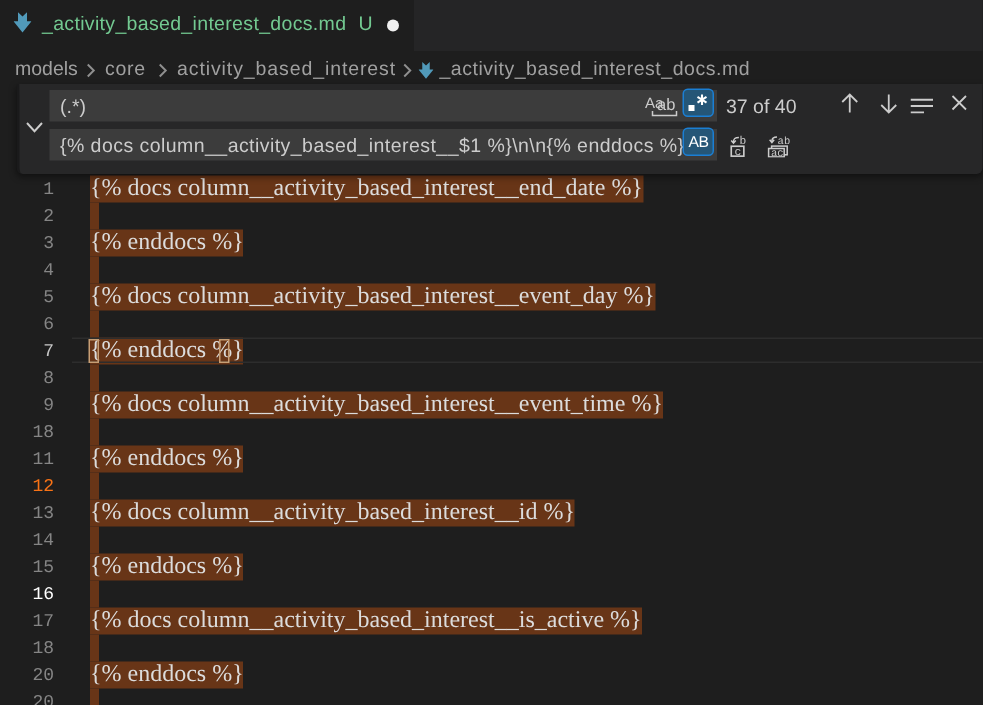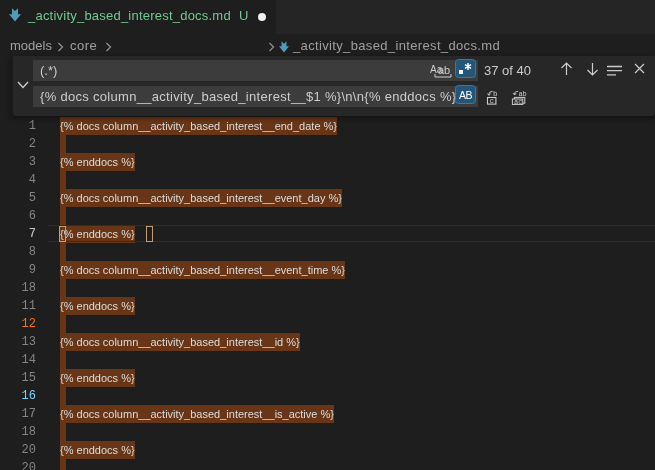--- a/index.html
+++ b/index.html
@@ -12,21 +12,21 @@
   #tablabel { position:absolute; left:28px; top:8px; font-size:13px; color:#73c991; letter-spacing:0.22px; }
   #dot { position:absolute; left:258px; top:13px; width:8px; height:8px; border-radius:50%; background:#f0f0f0; }
   
   #crumb { position:absolute; left:0; top:34px; width:655px; height:22px; background:#1e1e1e;
     font-size:13px; color:#a0a0a0; }
   
   #editor { position:absolute; left:0; top:56px; width:655px; height:414px; background:#1e1e1e; }
   .ln { position:absolute; width:36px; text-align:right; height:18px; line-height:18px;
     font-family:"Liberation Mono", monospace; font-size:12px; color:#858585; }
   .cl { position:absolute; left:60px; height:33px; line-height:18px;
-    font-family:Liberation Sans, sans-serif; font-size:11px; color:#dcdcdc; white-space:pre; }
+    font-family:Liberation Serif, serif; font-size:16px; color:#dcdcdc; white-space:pre; }
   .hl { background:#683517; display:inline-block; height:18px; line-height:18px; }
   .sliver { position:absolute; left:60px; width:6px; height:18px; background:#683517; }
   
   .clineb { position:absolute; left:48px; right:0; height:17px; border-top:1px solid #2d2d2d; border-bottom:1px solid #2d2d2d; }
   .bracketbox { position:absolute; width:7.2px; height:16px; border:1px solid #c79e74; }
   
   #findw { position:absolute; left:11px; top:56px; width:644px; height:60px; background:#272728;
     border-left:2px solid #1a1a1b; box-shadow:0 2px 5px rgba(0,0,0,0.45); border-radius:0 0 4px 4px; }
   .input { position:absolute; background:#3c3c3c; height:21px; color:#cccccc; font-size:13px;
     line-height:21px; white-space:pre; }
@@ -50,20 +50,21 @@
 
 <div id="crumb">
   <span style="position:absolute;left:10px;top:4px">models</span>
   <svg class="abs" style="left:57px;top:8px" width="7" height="10" viewBox="0 0 7 10">
       <path d="M1.5 1 L5.5 5 L1.5 9" stroke="#8f8f8f" stroke-width="1.3" fill="none"></path>
     </svg>
   <span style="position:absolute;left:70px;top:4px;letter-spacing:0.5px">core</span>
   <svg class="abs" style="left:105px;top:8px" width="7" height="10" viewBox="0 0 7 10">
       <path d="M1.5 1 L5.5 5 L1.5 9" stroke="#8f8f8f" stroke-width="1.3" fill="none"></path>
     </svg>
+  <span style="position:absolute;left:118px;top:4px;letter-spacing:0.6px">activity_based_interest</span>
   <svg class="abs" style="left:268px;top:8px" width="7" height="10" viewBox="0 0 7 10">
       <path d="M1.5 1 L5.5 5 L1.5 9" stroke="#8f8f8f" stroke-width="1.3" fill="none"></path>
     </svg>
   <svg class="abs" style="left:279px;top:7px" width="10" height="12" viewBox="0 0 12 14">
     <path d="M3 0.2 L6 3 L9 0.2 L9 6.2 L12 6.2 L6 13.6 L0 6.2 L3 6.2 Z" fill="#519aba"></path>
   </svg>
   <span style="position:absolute;left:293px;top:4px;letter-spacing:0.35px">_activity_based_interest_docs.md</span>
 </div>
 
 <div id="editor"></div>
@@ -91,21 +92,21 @@
     <div class="ln" style="top:297px;color:#858585">11</div>
     <div class="cl" style="top:297px"><span class="hl">{%&nbsp;enddocs&nbsp;%}</span></div>
     <div class="ln" style="top:315px;color:#f97316">12</div>
     <div class="sliver" style="top:315px"></div>
     <div class="ln" style="top:333px;color:#858585">13</div>
     <div class="cl" style="top:333px"><span class="hl">{%&nbsp;docs&nbsp;column__activity_based_interest__id&nbsp;%}</span></div>
     <div class="ln" style="top:351px;color:#858585">14</div>
     <div class="sliver" style="top:351px"></div>
     <div class="ln" style="top:369px;color:#858585">15</div>
     <div class="cl" style="top:369px"><span class="hl">{%&nbsp;enddocs&nbsp;%}</span></div>
-    <div class="ln" style="top:387px;color:#7dd3fc">16</div>
+    <div class="ln" style="top:387px;color:#ffffff">16</div>
     <div class="sliver" style="top:387px"></div>
     <div class="ln" style="top:405px;color:#858585">17</div>
     <div class="cl" style="top:405px"><span class="hl">{%&nbsp;docs&nbsp;column__activity_based_interest__is_active&nbsp;%}</span></div>
     <div class="ln" style="top:423px;color:#858585">18</div>
     <div class="sliver" style="top:423px"></div>
     <div class="ln" style="top:441px;color:#858585">20</div>
     <div class="cl" style="top:441px"><span class="hl">{%&nbsp;enddocs&nbsp;%}</span></div>
     <div class="ln" style="top:459px;color:#858585">20</div>
     <div class="sliver" style="top:459px"></div>
     <div class="clineb" style="top:225px"></div>

